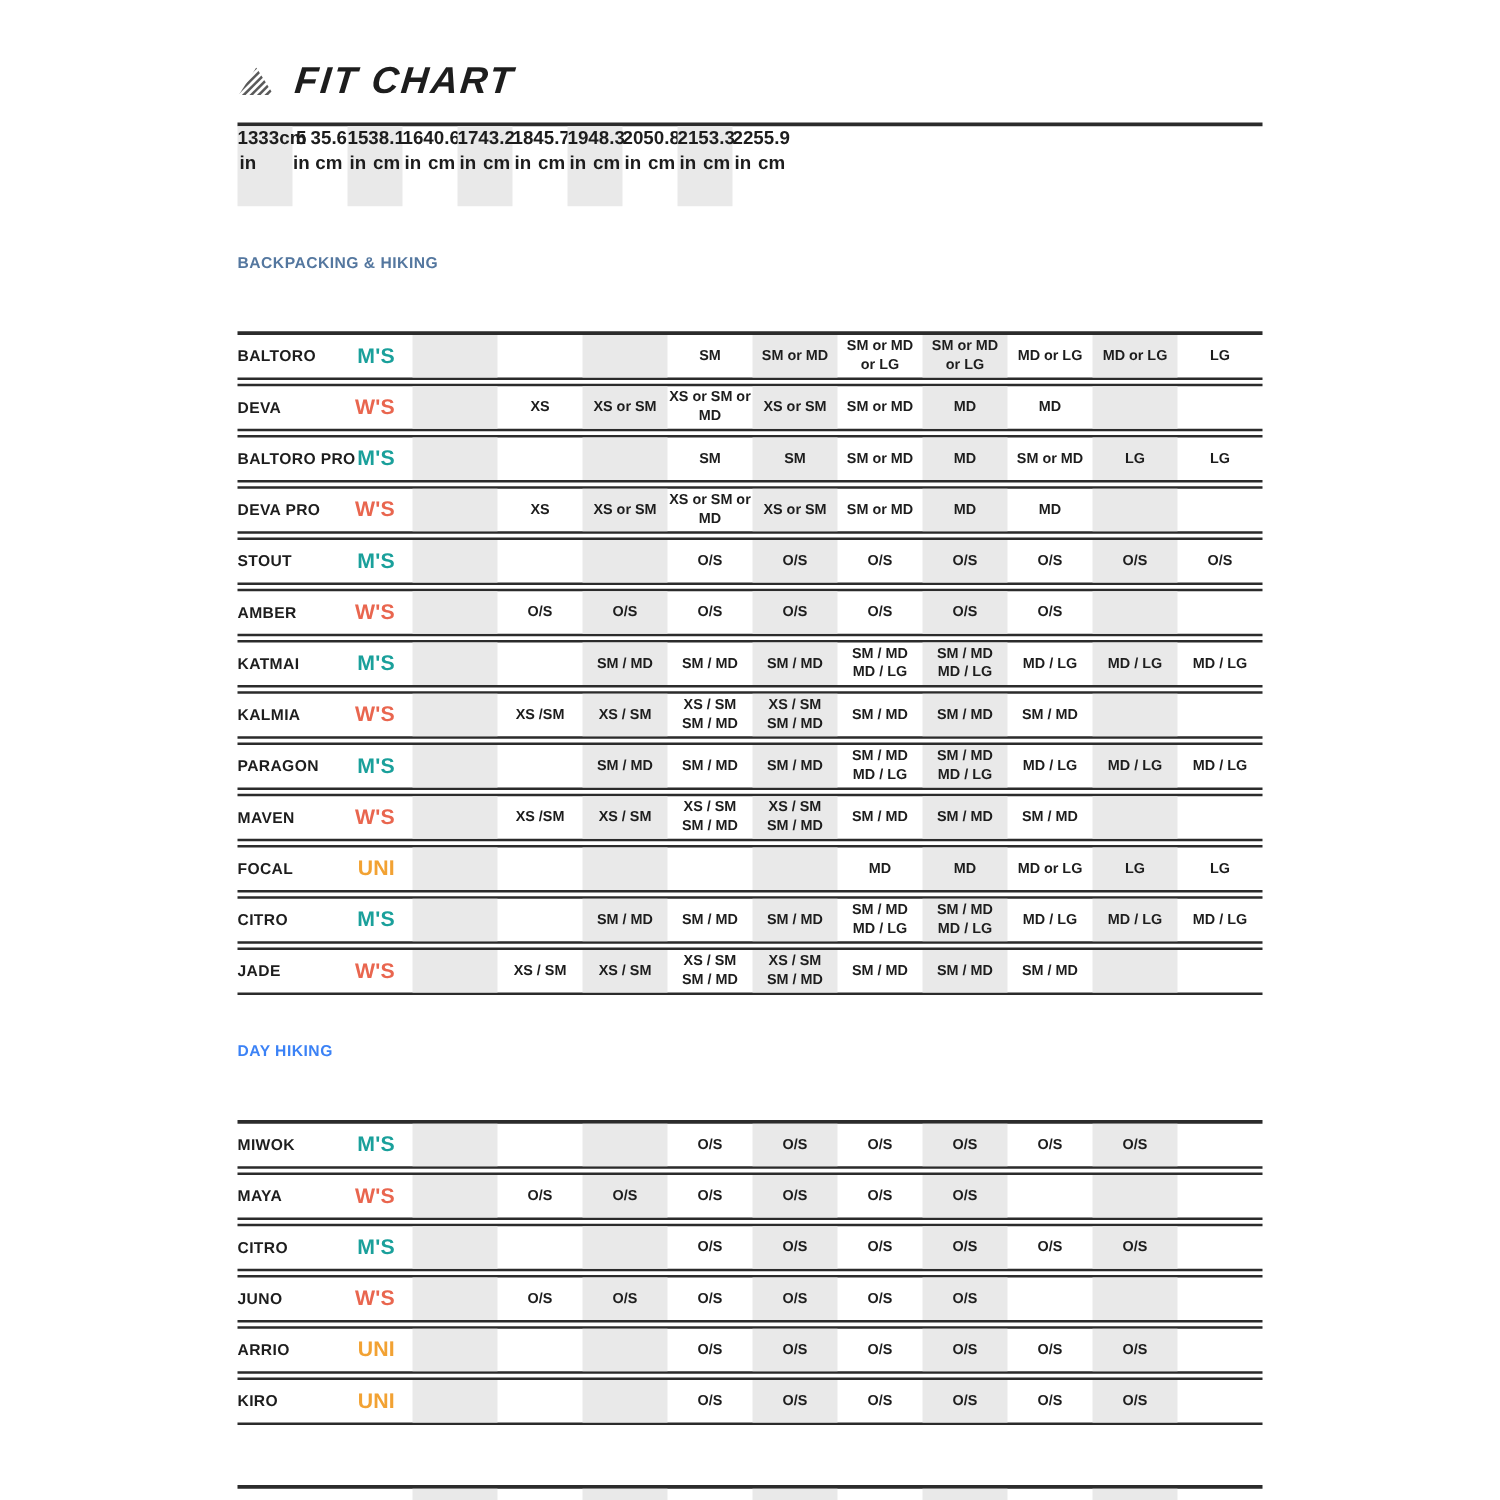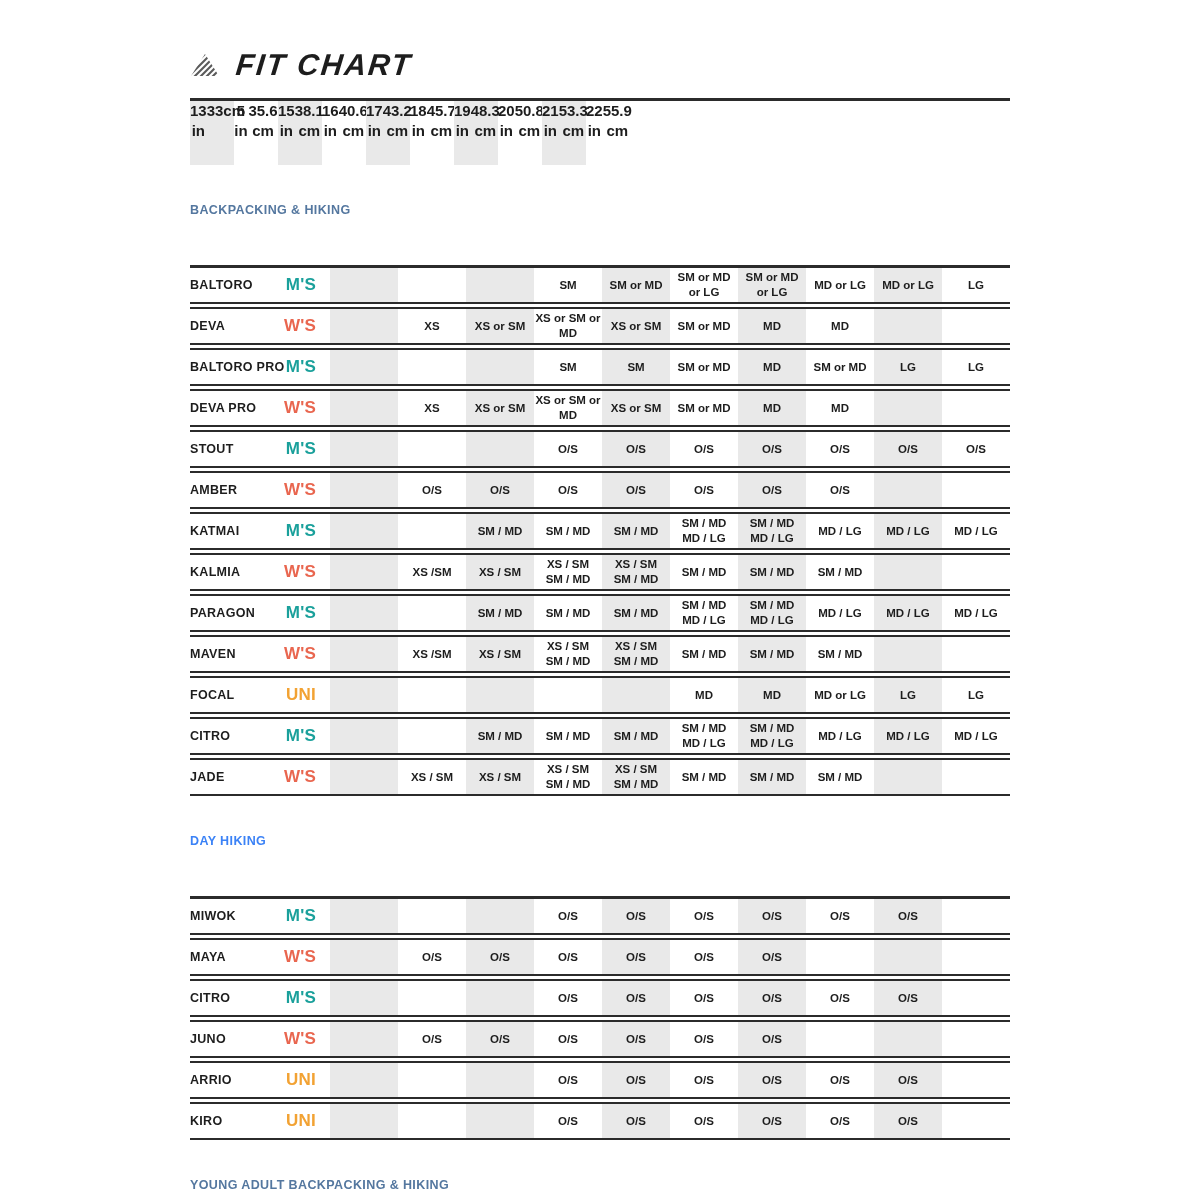--- a/index.html
+++ b/index.html
@@ -453,21 +453,20 @@
             <div class="cell band">O/S</div>
             <div class="cell">O/S</div>
             <div class="cell band">O/S</div>
             <div class="cell">O/S</div>
             <div class="cell band">O/S</div>
             <div class="cell"></div>
           </div>
         </div>
       </section>
       <section class="section">
-        <div class="sec-title" style="color: rgb(84, 119, 159);">YOUNG ADULT BACKPACKING &amp; HIKING</div>
         <div class="sec-table">
           <div class="row">
             <div class="rlabel">
               <span class="pname">ICARUS</span>
               <span class="gender" style="color: rgb(242, 162, 51);">UNI</span>
             </div>
             <div class="cell band">O/S</div>
             <div class="cell">O/S</div>
             <div class="cell band">O/S</div>
             <div class="cell">O/S</div>

